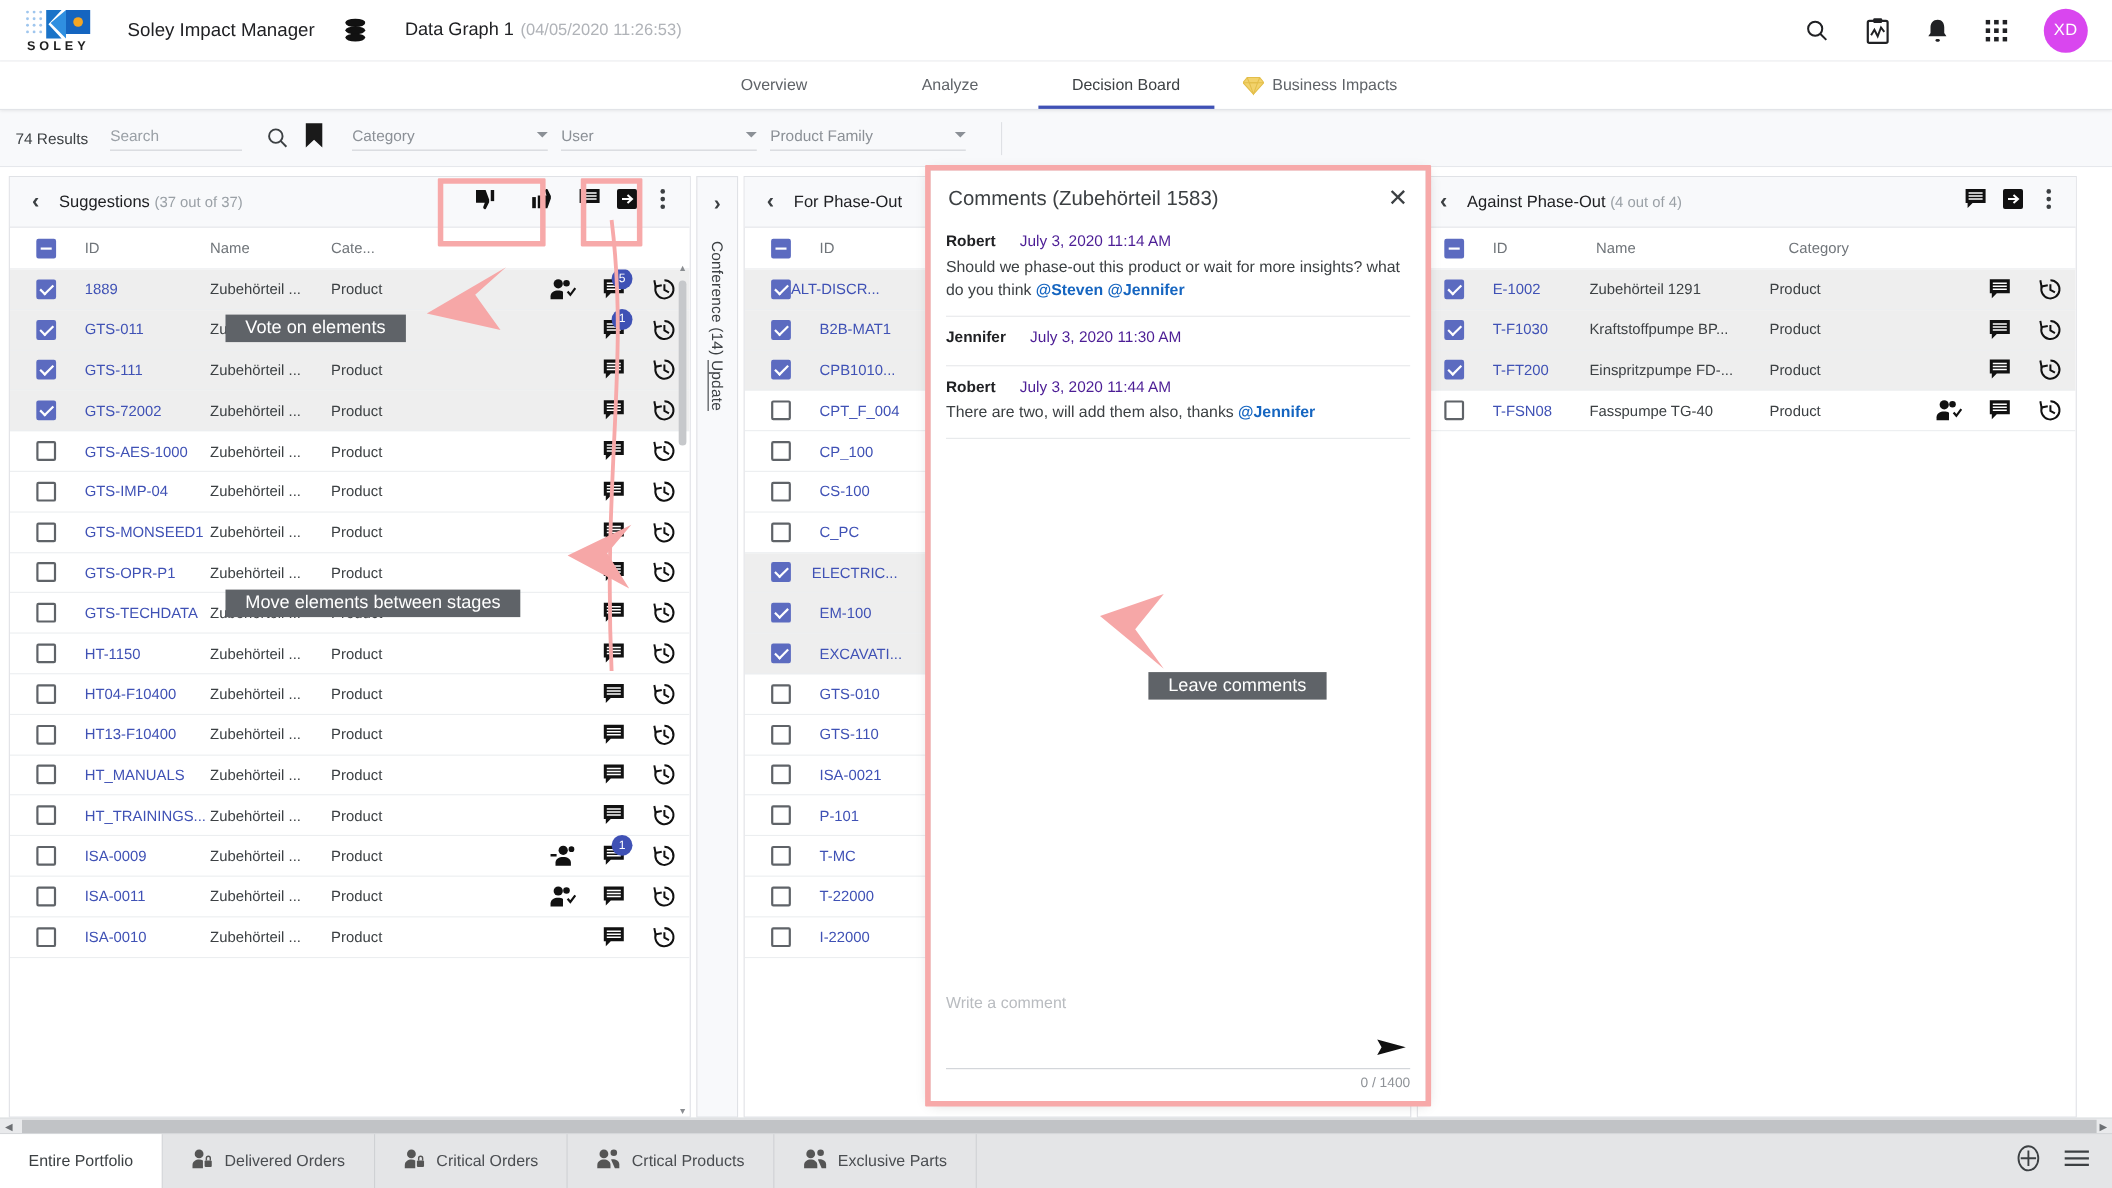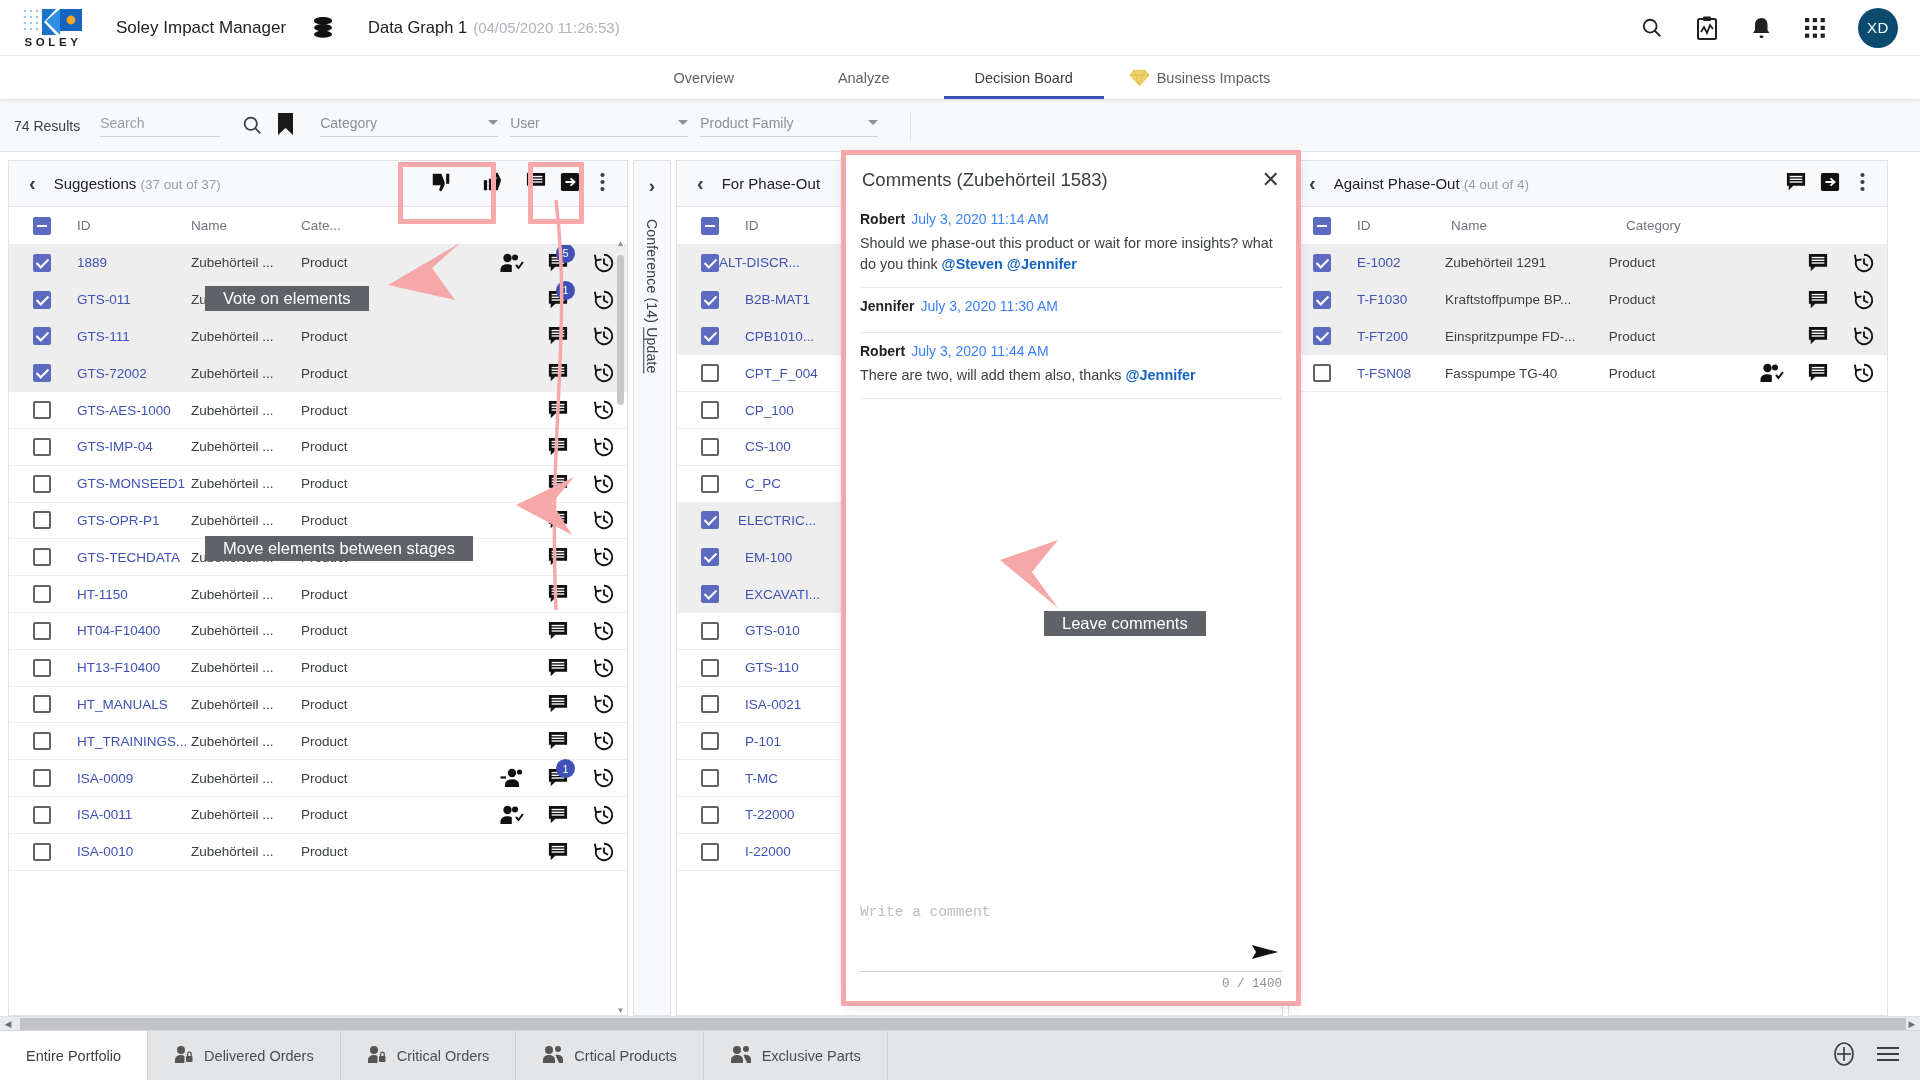--- a/index.html
+++ b/index.html
@@ -24,21 +24,21 @@
   .logo-mark { width: 62px; height: 30px; position: relative; }
   .logo-text { font-size: 11.5px; letter-spacing: 3.6px; font-weight: 700; color: #1f1f1f; margin-top: -1px; }
   .app-title { font-size: 17px; font-weight: 400; color: #202124; margin-left: 24px; white-space: nowrap; }
   .db-icon { margin-left: 26px; display: flex; align-items: center; }
   .graph-title { margin-left: 34px; font-size: 16.5px; color: #202124; white-space: nowrap; }
   .graph-date { color: #b0b3b8; font-size: 15px; margin-left: 6px; }
   .top-right { margin-left: auto; display: flex; align-items: center; gap: 33px; }
   .icon-btn { display:flex; align-items:center; justify-content:center; cursor: pointer; }
   .avatar {
     width: 40px; height: 40px; border-radius: 50%;
-    background: #0c4a6e; color: #fff; font-size: 15px; font-weight: 500;
+    background: #d946ef; color: #fff; font-size: 15px; font-weight: 500;
     display: flex; align-items: center; justify-content: center;
     letter-spacing: .5px;
   }
 
   
   .navtabs {
     height: 44px; display: flex; justify-content: center; align-items: stretch;
     background: #fff; border-bottom: 1px solid #e2e4e8;
     box-shadow: 0 1px 3px rgba(0,0,0,.08);
     position: relative; z-index: 5;
@@ -161,24 +161,24 @@
   }
   .comments-head {
     display: flex; align-items: center; padding: 14px 16px 10px 16px;
   }
   .comments-title { font-size: 18.5px; color: #3c4043; }
   .comments-close { margin-left: auto; font-size: 22px; color: #3c4043; cursor: pointer; line-height: 1; }
   .comments-list { flex: 1; overflow: hidden; padding: 0 14px; }
   .cmt { padding: 10px 0 12px 0; border-bottom: 1px solid #e6e8ea; }
   .cmt-meta { font-size: 14px; margin-bottom: 6px; }
   .cmt-author { font-weight: 700; color: #202124; }
-  .cmt-time { color: #3b82f6; margin-left: 6px; }
+  .cmt-time { color: #4c1d95; margin-left: 22px; }
   .cmt-body { font-size: 14.4px; color: #3c4043; line-height: 1.45; }
   .mention { color: #1565c0; font-weight: 700; }
-  .comment-compose { padding: 8px 14px 10px 14px; font-family: Liberation Mono, monospace; }
+  .comment-compose { padding: 8px 14px 10px 14px; }
   .compose-box { border-bottom: 1px solid #cfd2d6; height: 72px; position: relative; }
   .compose-ph { color: #b9bcc0; font-size: 14.5px; padding-top: 4px; }
   .send { position: absolute; right: 2px; bottom: 4px; cursor: pointer; }
   .counter { text-align: right; font-size: 12.5px; color: #8e9297; padding-top: 5px; }
 
   
   .hl {
     position: absolute; border: 5px solid #f7a9a9; z-index: 55; pointer-events: none; border-radius: 1px;
   }
   .tip {

